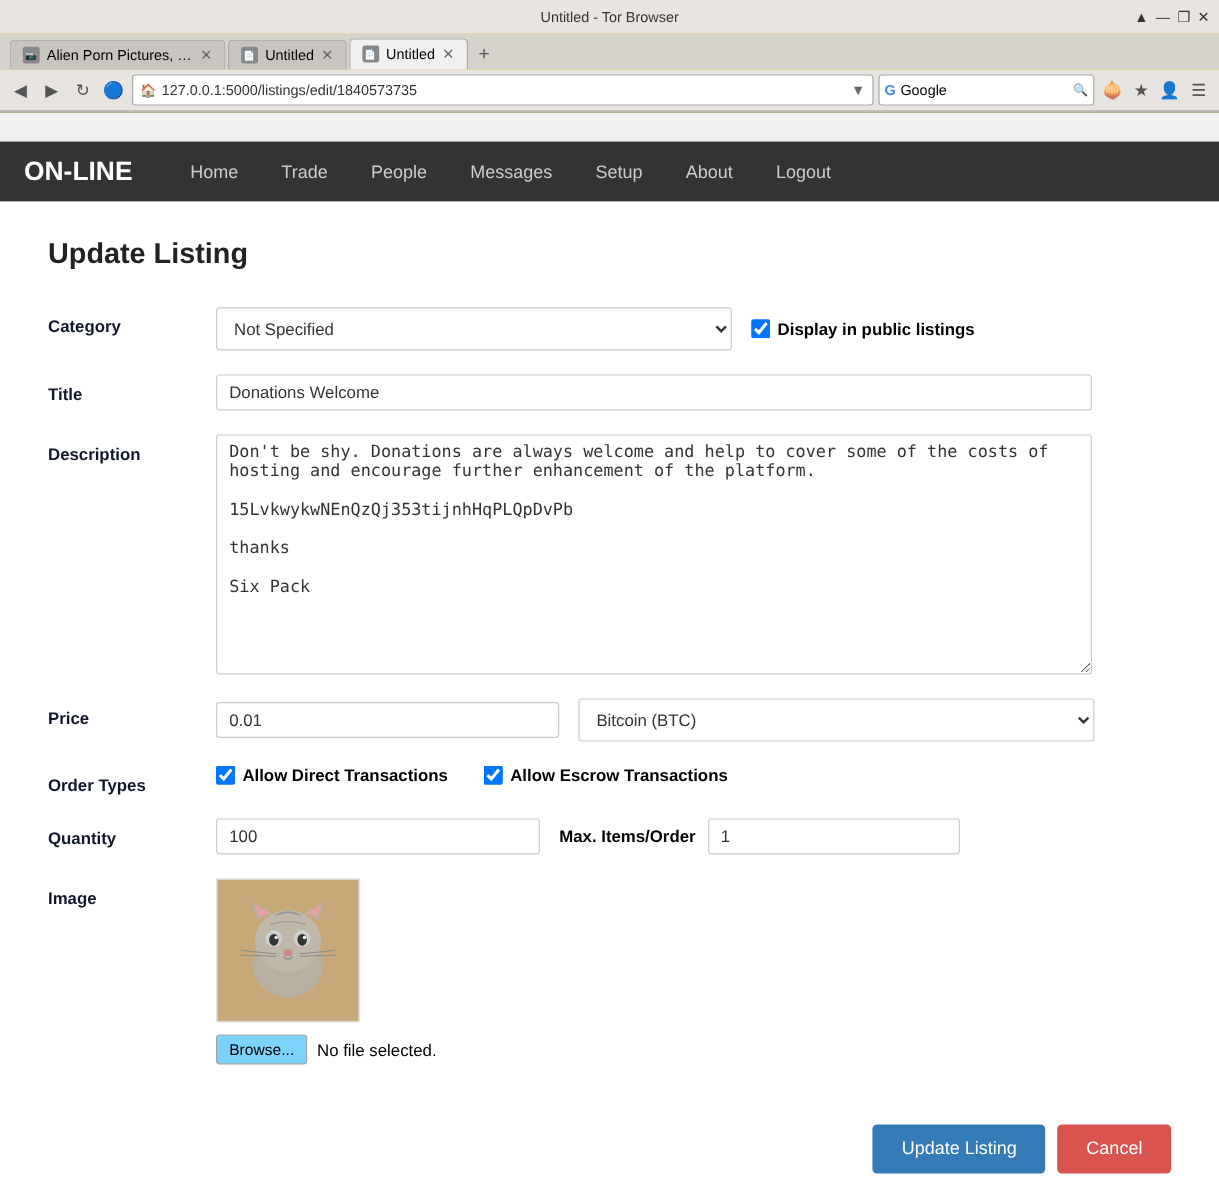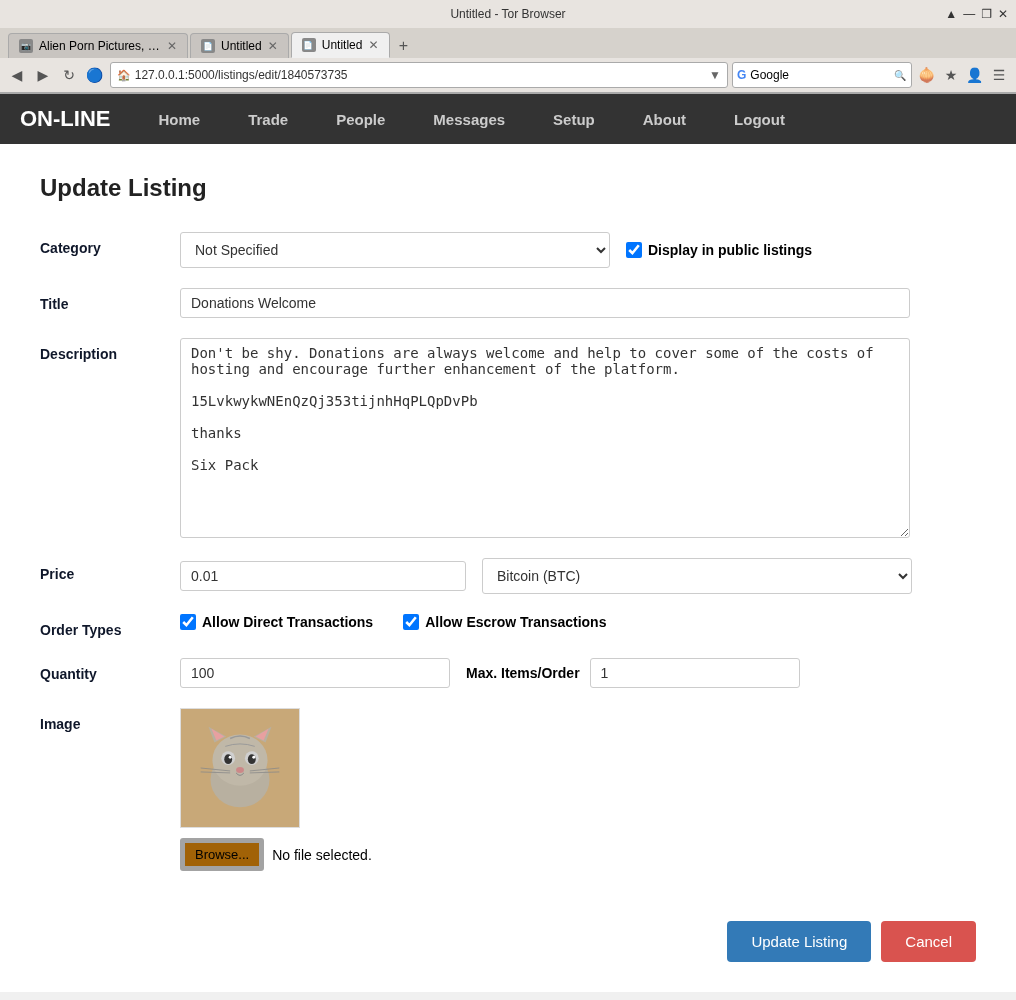--- a/index.html
+++ b/index.html
@@ -26,23 +26,23 @@
     .url-lock { color: #888; font-size: 11px; }
     .url-text { flex: 1; font-size: 12px; color: #333; }
     .url-reload { font-size: 12px; color: #666; cursor: pointer; }
     .search-bar { display: flex; align-items: center; border: 1px solid #aaa; border-radius: 3px; background: white; padding: 0 4px; height: 26px; gap: 4px; width: 180px; }
     .search-icon-g { font-size: 12px; color: #4285f4; font-weight: bold; }
     .search-input-text { flex: 1; font-size: 12px; }
     .search-dropdown { font-size: 10px; color: #666; }
     .nav-icons { display: flex; gap: 2px; }
 
     
-    .app-nav { background: #333; display: flex; align-items: center; padding: 0 20px; height: 50px; }
+    .app-nav { background: #333; display: flex; align-items: center; padding: 0 20px; height: 50px; margin-top: 24px; }
     .app-logo { color: white; font-size: 22px; font-weight: bold; margin-right: 30px; }
-    .app-nav-links { display: flex; gap: 12px; font-weight: bold; }
+    .app-nav-links { display: flex; gap: 0; }
     .app-nav-link { color: #ccc; text-decoration: none; padding: 0 18px; height: 50px; display: flex; align-items: center; font-size: 15px; cursor: pointer; }
 
     .page-content { background: white; min-height: 800px; padding: 30px 40px; }
     .page-title { font-size: 24px; font-weight: bold; margin-bottom: 30px; color: #222; }
     .form-row { display: flex; align-items: flex-start; margin-bottom: 20px; }
     .form-label { width: 140px; font-weight: bold; padding-top: 8px; color: #0f172a; flex-shrink: 0; }
     .form-field { flex: 1; display: flex; align-items: center; gap: 16px; flex-wrap: wrap; }
 
     input[type="text"], input[type="number"], textarea, select {
       border: 1px solid #ccc;
@@ -68,21 +68,21 @@
     .checkbox-label input { width: 16px; height: 16px; cursor: pointer; }
 
     .quantity-input { width: 270px; }
     .max-items-group { display: flex; align-items: center; gap: 10px; }
     .max-items-label { font-weight: bold; white-space: nowrap; }
     .max-items-input { width: 210px; }
 
     .image-section { display: flex; flex-direction: column; gap: 10px; }
     .image-placeholder { width: 120px; height: 120px; background: #f5f0e8; border: 1px solid #ddd; display: flex; align-items: center; justify-content: center; overflow: hidden; }
     .file-input-row { display: flex; align-items: center; gap: 8px; }
-    .browse-btn { padding: 4px 10px; border: 5px solid #a3a3a3; border-radius: 3px; background: #a16207; cursor: pointer; font-size: 13px; }
+    .browse-btn { padding: 4px 10px; border: 1px solid #a3a3a3; border-radius: 3px; background: #7dd3fc; cursor: pointer; font-size: 13px; }
 
     .form-actions { display: flex; justify-content: flex-end; gap: 10px; margin-top: 30px; padding-top: 20px; }
     .btn-update { background: #337ab7; color: white; border: none; padding: 12px 24px; border-radius: 4px; font-size: 15px; cursor: pointer; }
     .btn-cancel { background: #d9534f; color: white; border: none; padding: 12px 24px; border-radius: 4px; font-size: 15px; cursor: pointer; }
   </style>
 </head>
 <body>
 
 <div class="browser-chrome">
   <div class="title-bar">

